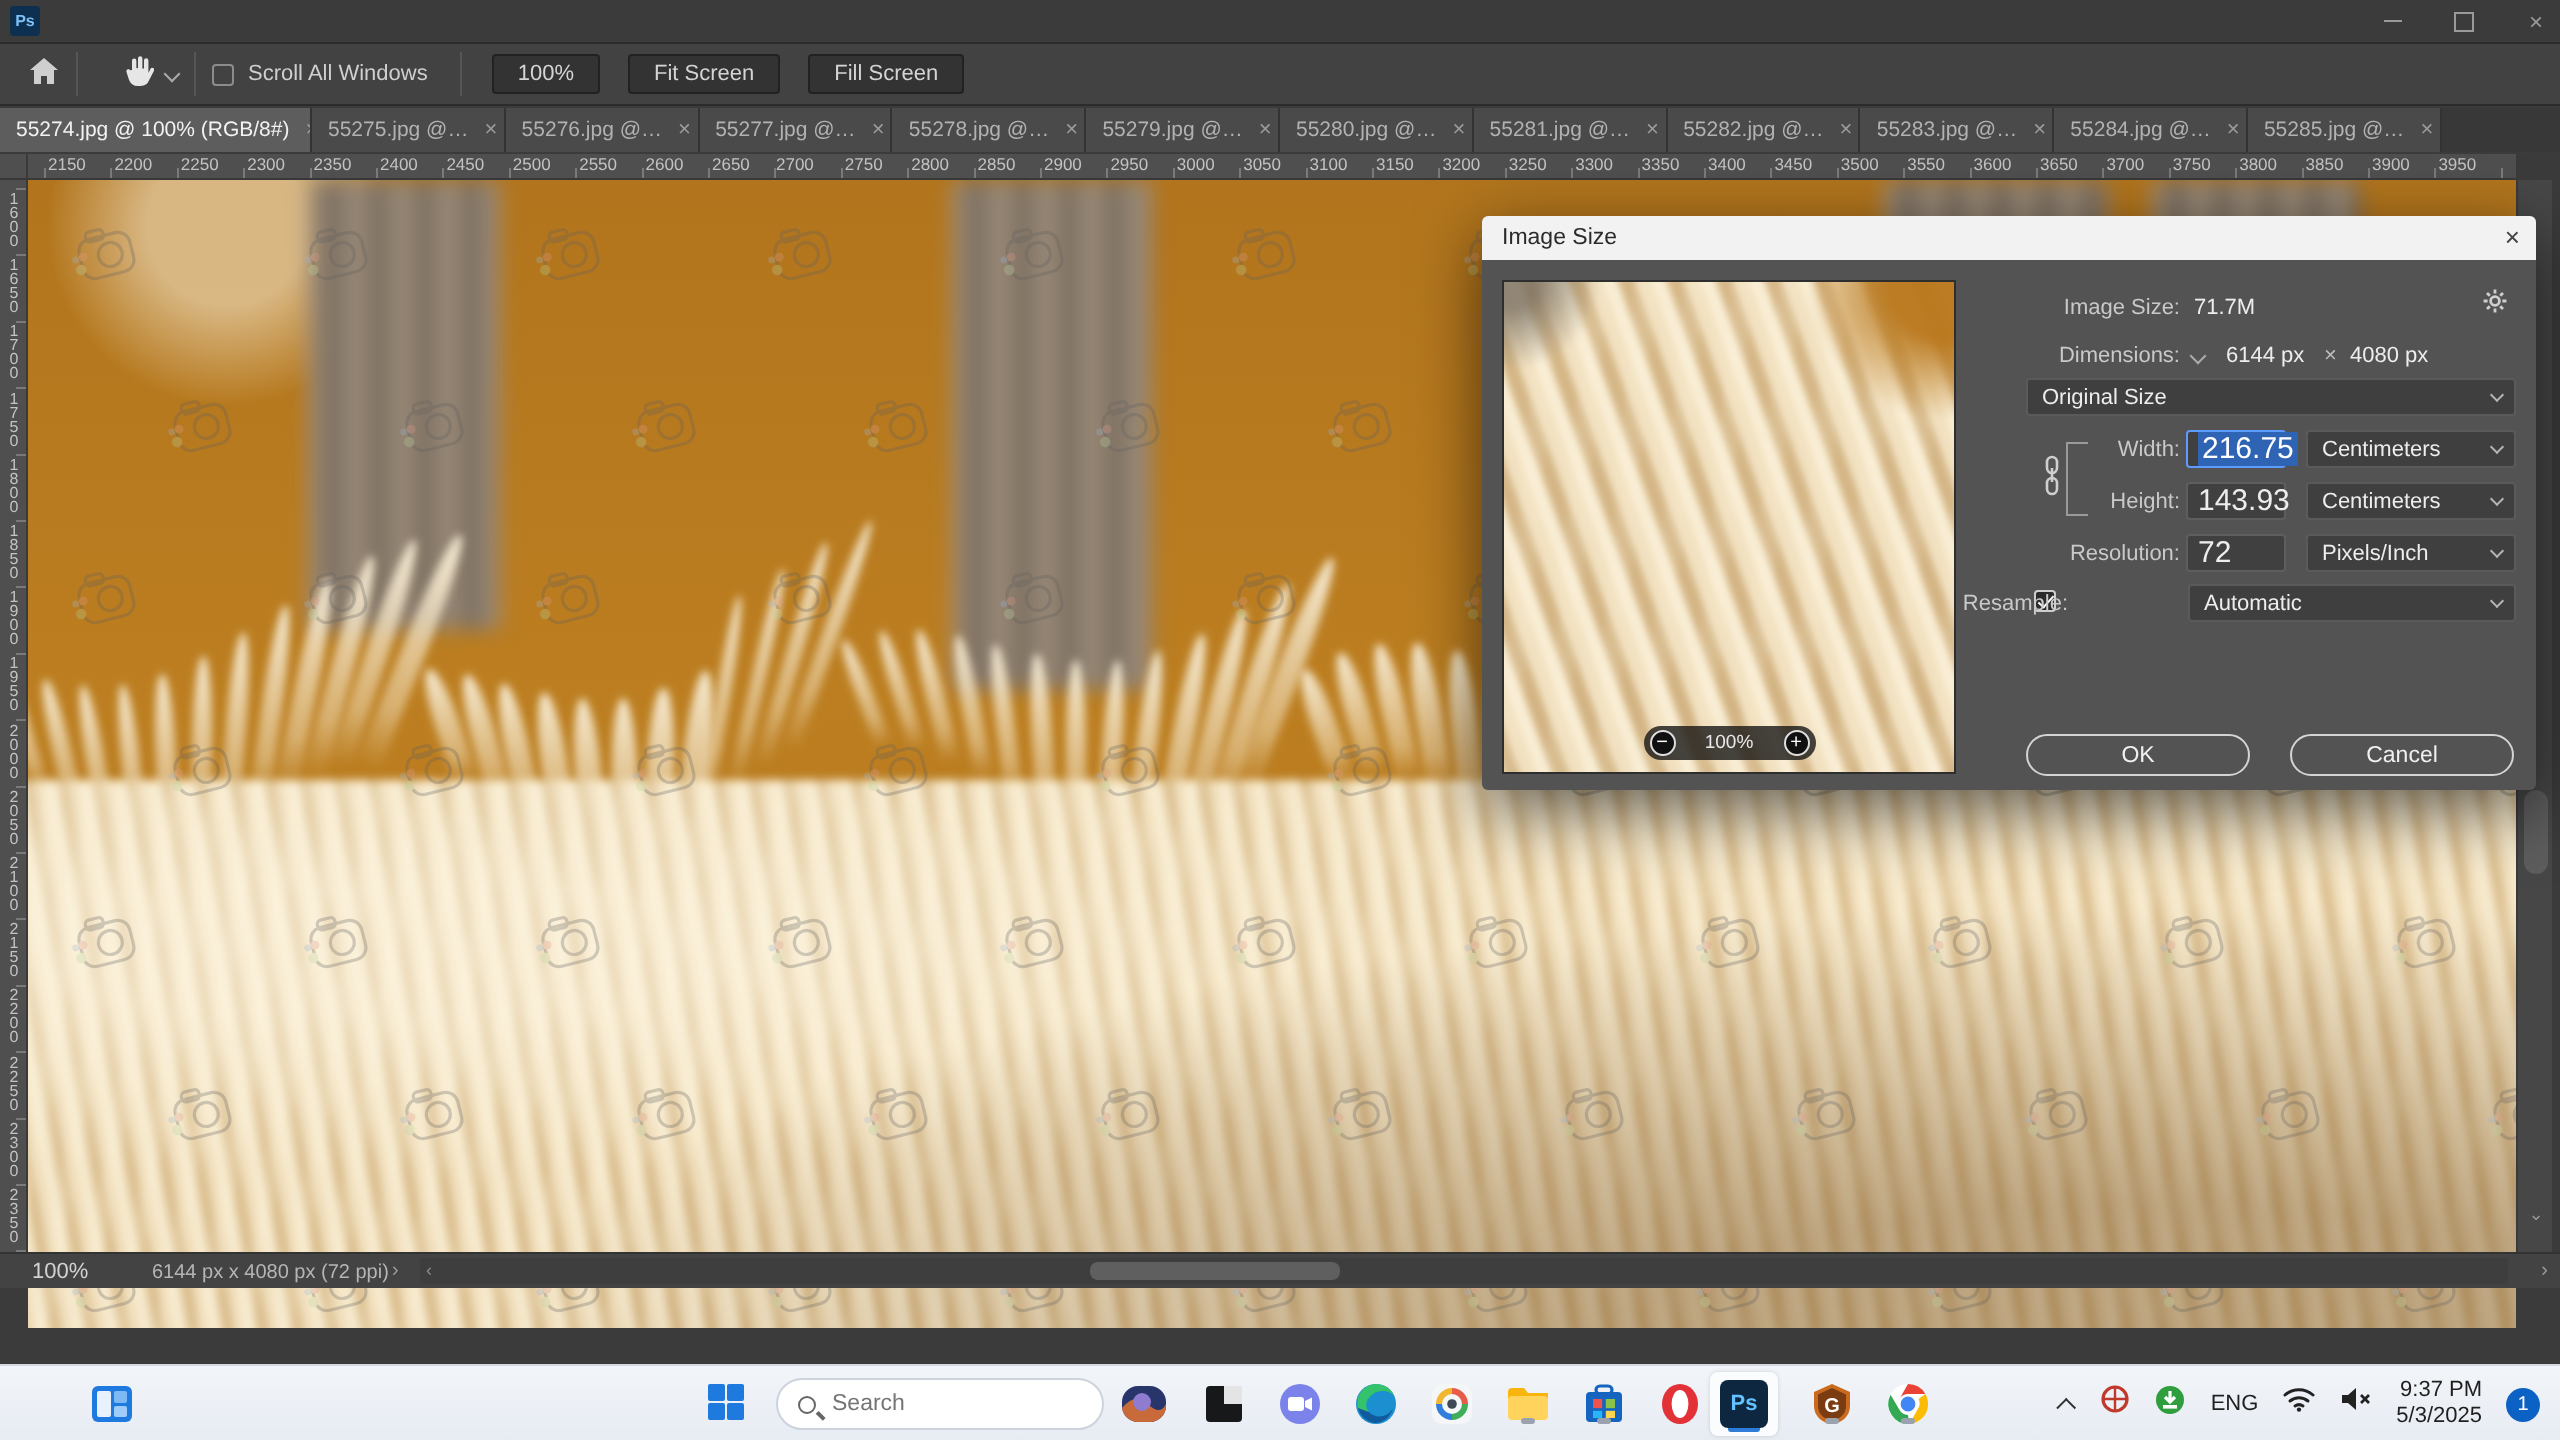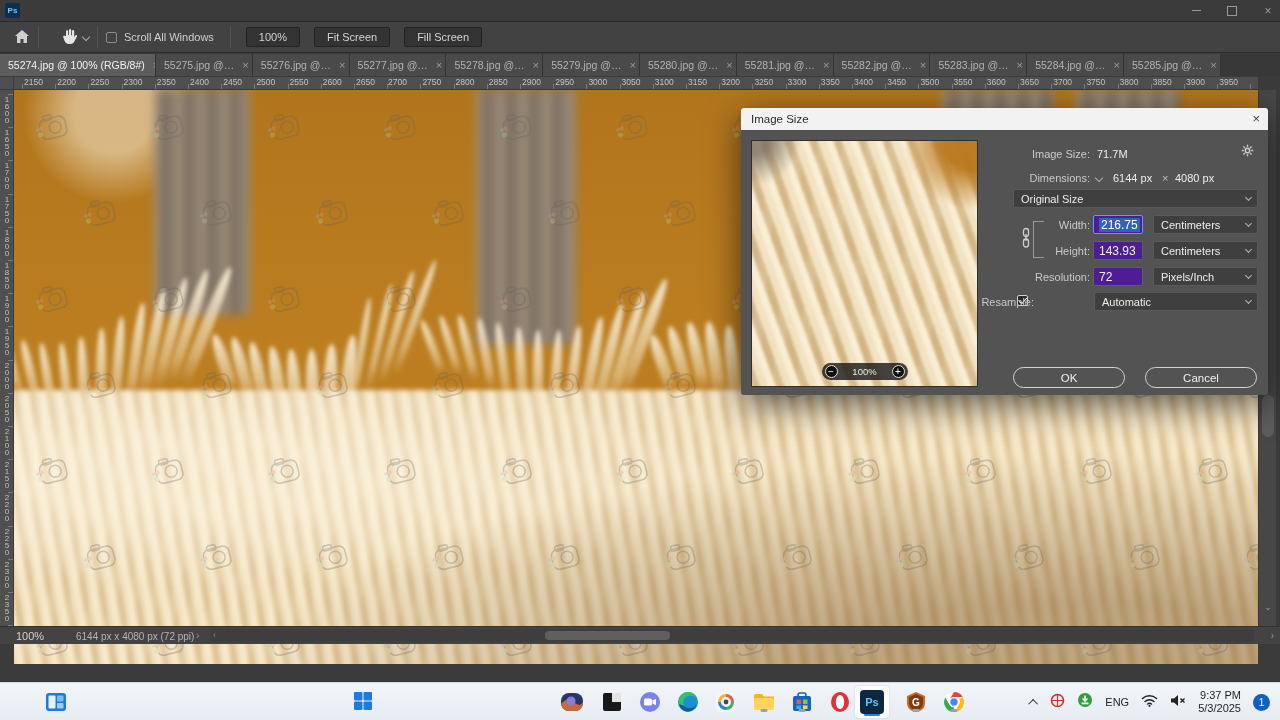--- a/index.html
+++ b/index.html
@@ -100,22 +100,22 @@
       repeating-linear-gradient(95deg, rgba(255,249,232,.45) 0 10px, rgba(201,168,118,.2) 10px 24px),
       linear-gradient(#e8d2a8,#dcc094); }
   #preview-zoom { position:absolute; left:50%; transform:translateX(-50%); bottom:6px; width:86px; height:17px;
     background:rgba(18,18,18,.78); border-radius:9px; display:flex; align-items:center; justify-content:space-between; padding:0 3px; }
   .pz-btn { width:13px; height:13px; border-radius:50%; background:#101010; border:1px solid #dedede; color:#fff;
     font-size:10px; line-height:10px; display:flex; align-items:center; justify-content:center; }
   #preview-zoom-val { color:#e9e9e9; font-size:9.5px; }
 
   .dlg-label { position:absolute; width:110px; text-align:right; color:#c9c9c9; }
   .dlg-value { color:#ededed; }
-  .field { position:absolute; height:19px; background:#4c1d95; border:1px solid #5e5e5e; border-radius:2px;
-    color:#ededed; display:flex; align-items:center; padding:0 5px; font-size:12px; }
+  .field { position:absolute; height:19px; background:#404040; border:1px solid #5e5e5e; border-radius:2px;
+    color:#ededed; display:flex; padding:0 5px; font-size:15px; }
   .field.focused { border-color:#5d9bff; }
   .sel-text { background:#2f64b5; color:#fff; padding:0 2px; }
   .dropdown { position:absolute; height:19px; background:#3f3f3f; border:1px solid #5a5a5a; border-radius:2px;
     color:#ededed; display:flex; align-items:center; padding:0 18px 0 7px; font-size:11px; }
   .dropdown .chev { position:absolute; right:6px; top:5px; width:5px; height:5px; border-color:#b5b5b5; }
   .pill-btn { position:absolute; width:112px; height:21px; border:1px solid #d4d4d4; border-radius:11px;
     background:transparent; color:#f0f0f0; font-size:11.5px; display:flex; align-items:center; justify-content:center; }
   #link-bracket { position:absolute; left:292px; top:113px; width:11px; height:37px;
     border-left:1px solid #9a9a9a; border-top:1px solid #9a9a9a; border-bottom:1px solid #9a9a9a; }
 
@@ -1305,20 +1305,24 @@
     <div class="tb-icon" style="left:352px;">
       <svg width="22" height="22" viewBox="0 0 22 22">
           <g fill="#1f7ae0">
             <rect x="2" y="2" width="8.5" height="8.5" rx="1"></rect>
             <rect x="11.5" y="2" width="8.5" height="8.5" rx="1"></rect>
             <rect x="2" y="11.5" width="8.5" height="8.5" rx="1"></rect>
             <rect x="11.5" y="11.5" width="8.5" height="8.5" rx="1"></rect>
           </g>
         </svg>
     </div>
+    <div id="search-pill">
+      <span class="mag"></span>
+      <input type="text" placeholder="Search" style="">
+    </div>
     <div class="tb-icon" style="left:560px;">
       <svg width="24" height="24" viewBox="0 0 24 24">
           <defs>
             <clipPath id="c1">
               <rect x="1" y="3" width="22" height="18" rx="8"></rect>
             </clipPath>
           </defs>
           <g clip-path="url(#c1)">
             <rect x="1" y="3" width="22" height="18" fill="#27356b"></rect>
             <path d="M1 14 Q8 6 14 12 T23 12 V21 H1 Z" fill="#c96a3a"></path>

